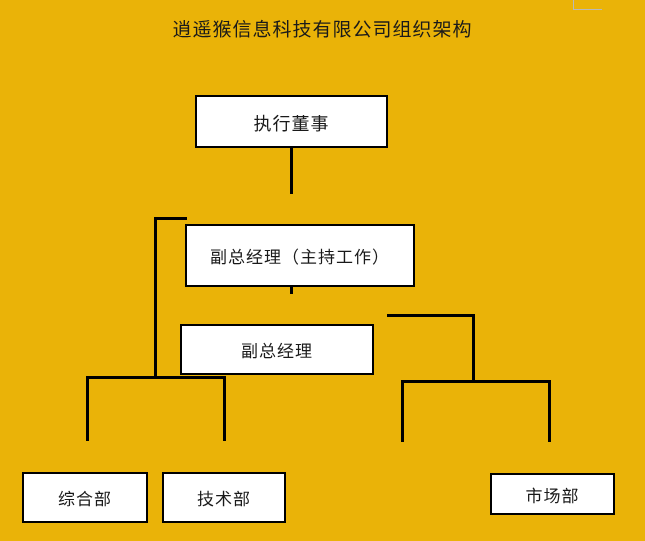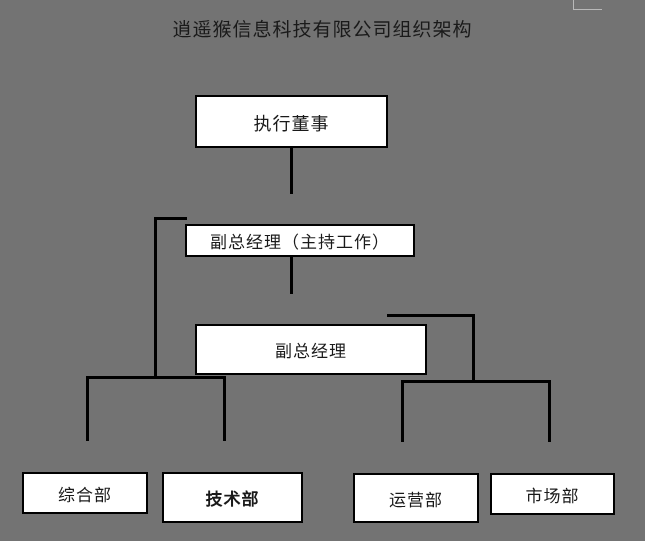--- a/index.html
+++ b/index.html
@@ -4,21 +4,21 @@
 <style>
   html, body {
     margin: 0;
     padding: 0;
     background: #ffffff;
   }
   #page {
     position: relative;
     width: 645px;
     height: 541px;
-    background: #737373;
+    background: #eab308;
     overflow: hidden;
     font-family: "DejaVu Sans", "Liberation Sans", sans-serif;
   }
   #chart-title {
     position: absolute;
     left: 0;
     top: 14px;
     width: 645px;
     text-align: center;
     font-size: 19px;
@@ -86,25 +86,24 @@
   <div class="conn conn-v" style="left:223px; top:376px; height:65px;"></div>
 
   <div class="conn conn-h" style="left:387px; top:314px; width:88px;"></div>
   <div class="conn conn-v" style="left:472px; top:314px; height:67px;"></div>
   <div class="conn conn-h" style="left:401px; top:380px; width:150px;"></div>
   <div class="conn conn-v" style="left:401px; top:380px; height:62px;"></div>
   <div class="conn conn-v" style="left:548px; top:380px; height:62px;"></div>
 
   <div class="node node-lvl1" style="left:195px; top:63px; width:193px; height:53px;">执行董事</div>
 
-  <div class="node node-lvl2" style="left:185px; top:192px; width:230px; height:33px;">副总经理（主持工作）</div>
+  <div class="node node-lvl2" style="left:185px; top:192px; width:230px; height:63px;">副总经理（主持工作）</div>
 
-  <div class="node node-lvl3" style="left:195px; top:292px; width:232px; height:51px;">副总经理</div>
+  <div class="node node-lvl3" style="left:180px; top:292px; width:194px; height:51px;">副总经理</div>
 
-  <div class="node node-dept" style="left:22px; top:440px; width:126px; height:42px;">综合部</div>
+  <div class="node node-dept" style="left:22px; top:440px; width:126px; height:51px;">综合部</div>
 
-  <div class="node node-dept" style="left:162px; top:440px; width:141px; height:51px;font-weight:bold;">技术部</div>
+  <div class="node node-dept" style="left:162px; top:440px; width:124px; height:51px;">技术部</div>
 
-  <div class="node node-dept" style="left:353px; top:441px; width:126px; height:50px;">运营部</div>
 
   <div class="node node-dept" style="left:490px; top:441px; width:125px; height:42px;">市场部</div>
 
 </div>
 
 </body></html>

